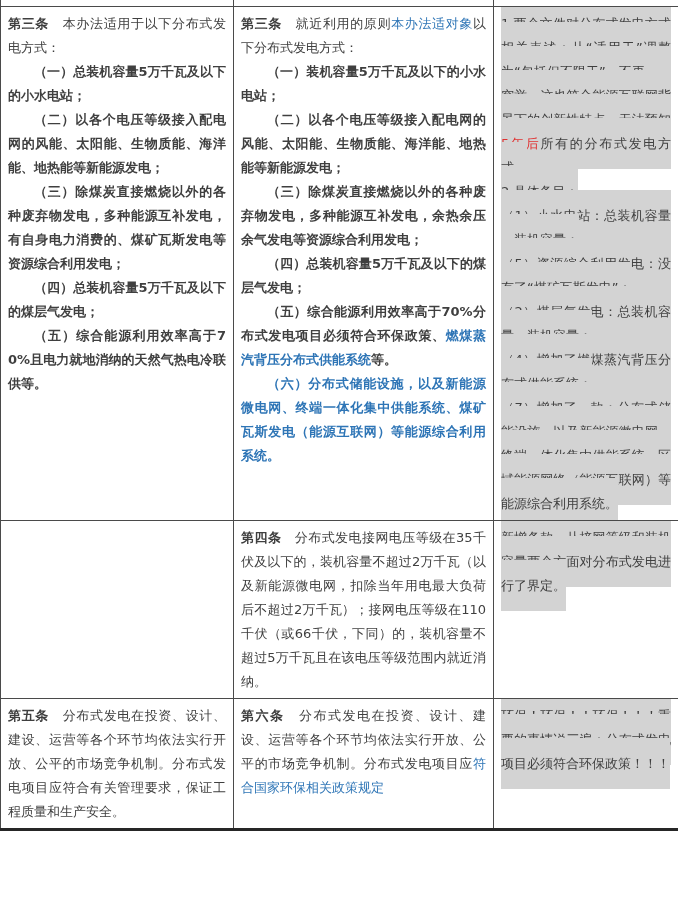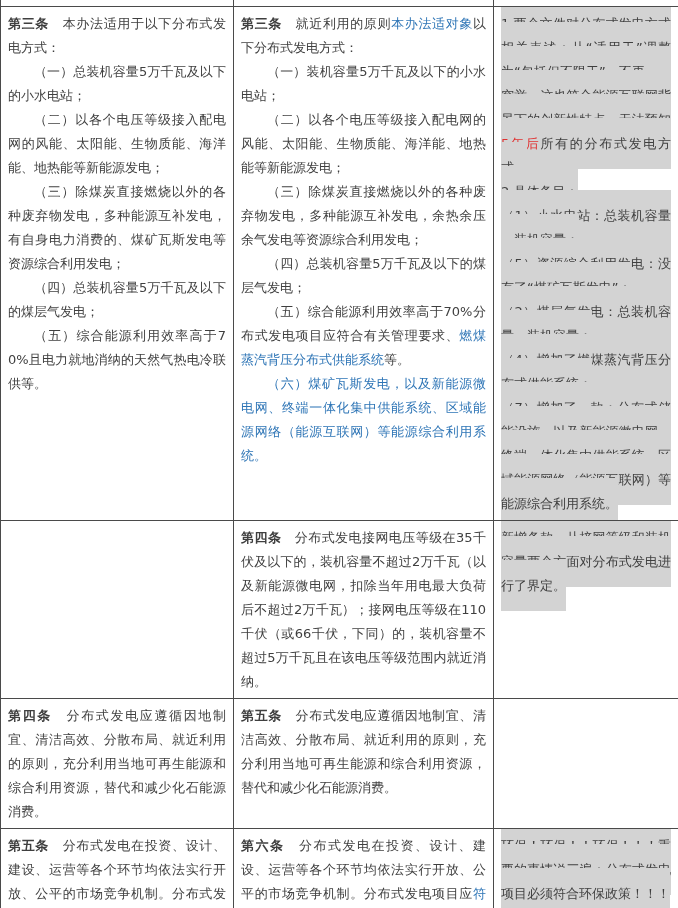--- a/index.html
+++ b/index.html
@@ -32,21 +32,21 @@
     border-top: none;
     height: 6px;
     padding: 0;
   }
   
   tr.r1 td { height: 511px; }
   tr.r2 td { height: 150px; }
   tr.r3 td { height: 117px; }
   tr.r4 td { height: 116px; }
   p.para { margin: 0; }
-  p.para.indent { text-indent: 2em; }
+  p.para.indent { text-indent: 2em; font-weight: bold; }
   .seg-bold { font-weight: bold; }
   .seg-link { color: var(--link, #2e75b6); }
   .seg-red  { color: var(--red, #e03131); }
   .seg-hl   { background: var(--hl, #d3d3d3); padding: 18px 0; }
 </style>
 </head>
 <body>
 
 <div class="doc">
   <table class="cmp">
@@ -70,51 +70,42 @@
             <p class="para indent"><span>（三）除煤炭直接燃烧以外的各种废弃物发电，多种能源互补发电，有自身电力消费的、煤矿瓦斯发电等资源综合利用发电；</span></p>
             <p class="para indent"><span>（四）总装机容量5万千瓦及以下的煤层气发电；</span></p>
             <p class="para indent"><span>（五）综合能源利用效率高于70%且电力就地消纳的天然气热电冷联供等。</span></p>
           </td>
           <td>
             <p class="para"><span class="seg-bold">第三条</span><span>　就近利用的原则</span><span class="seg-link">本办法适对象</span><span>以下分布式发电方式：</span></p>
             <p class="para indent"><span>（一）装机容量5万千瓦及以下的小水电站；</span></p>
             <p class="para indent"><span>（二）以各个电压等级接入配电网的风能、太阳能、生物质能、海洋能、地热能等新能源发电；</span></p>
             <p class="para indent"><span>（三）除煤炭直接燃烧以外的各种废弃物发电，多种能源互补发电，余热余压余气发电等资源综合利用发电；</span></p>
             <p class="para indent"><span>（四）总装机容量5万千瓦及以下的煤层气发电；</span></p>
-            <p class="para indent"><span>（五）综合能源利用效率高于70%分布式发电项目应符合有关管理要求、</span><span class="seg-link">燃煤蒸汽背压分布式供能系统</span><span>等。</span></p>
-            <p class="para indent"><span class="seg-link">（六）煤矿瓦斯发电，以及新能源微电网、终端一体化集中供能系统、区域能源网络（能源互联网）等能源综合利用系统。</span></p>
+            <p class="para indent"><span>（五）综合能源利用效率高于70%分布式发电项目必须符合环保政策、</span><span class="seg-link">燃煤蒸汽背压分布式供能系统</span><span>等。</span></p>
+            <p class="para indent"><span class="seg-link">（六）分布式储能设施，以及新能源微电网、终端一体化集中供能系统、煤矿瓦斯发电（能源互联网）等能源综合利用系统。</span></p>
           </td>
           <td>
             <p class="para"><span class="seg-hl">1.两个文件对分布式发电方式相关表述：从“适用于”调整为“包括但不限于”，不再一一穷举，这也符合能源互联网背景下的创新性特点，无法预知</span><span class="seg-hl seg-red">5年后</span><span class="seg-hl">所有的分布式发电方式。</span></p>
             <p class="para"><span class="seg-hl">2.具体条目：</span></p>
             <p class="para"><span class="seg-hl">（1）小水电站：总装机容量—装机容量；</span></p>
             <p class="para"><span class="seg-hl">（5）资源综合利用发电：没有了“煤矿瓦斯发电”；</span></p>
             <p class="para"><span class="seg-hl">（2）煤层气发电：总装机容量—装机容量；</span></p>
             <p class="para"><span class="seg-hl">（4）增加了燃煤蒸汽背压分布式供能系统；</span></p>
             <p class="para"><span class="seg-hl">（7）增加了一款：分布式储能设施，以及新能源微电网、终端一体化集中供能系统、区域能源网络（能源互联网）等能源综合利用系统。</span></p>
           </td>
         </tr>
         <tr class="r2">
           <td></td>
           <td>
             <p class="para"><span class="seg-bold">第四条</span><span>　分布式发电接网电压等级在35千伏及以下的，装机容量不超过2万千瓦（以及新能源微电网，扣除当年用电最大负荷后不超过2万千瓦）；接网电压等级在110千伏（或66千伏，下同）的，装机容量不超过5万千瓦且在该电压等级范围内就近消纳。</span></p>
           </td>
           <td>
             <p class="para"><span class="seg-hl">新增条款，从接网等级和装机容量两个方面对分布式发电进行了界定。</span></p>
           </td>
         </tr>
-        <tr class="r3">
-          <td>
-            <p class="para"><span class="seg-bold">第四条</span><span>　分布式发电应遵循因地制宜、清洁高效、分散布局、就近利用的原则，充分利用当地可再生能源和综合利用资源，替代和减少化石能源消费。</span></p>
-          </td>
-          <td>
-            <p class="para"><span class="seg-bold">第五条</span><span>　分布式发电应遵循因地制宜、清洁高效、分散布局、就近利用的原则，充分利用当地可再生能源和综合利用资源，替代和减少化石能源消费。</span></p>
-          </td>
-          <td></td>
-        </tr>
         <tr class="r4">
           <td>
             <p class="para"><span class="seg-bold">第五条</span><span>　分布式发电在投资、设计、建设、运营等各个环节均依法实行开放、公平的市场竞争机制。分布式发电项目应符合有关管理要求，保证工程质量和生产安全。</span></p>
           </td>
           <td>
             <p class="para"><span class="seg-bold">第六条</span><span>　分布式发电在投资、设计、建设、运营等各个环节均依法实行开放、公平的市场竞争机制。分布式发电项目应</span><span class="seg-link">符合国家环保相关政策规定</span></p>
           </td>
           <td>
             <p class="para"><span class="seg-hl">环保！环保！！环保！！！重要的事情说三遍：分布式发电项目必须符合环保政策！！！</span></p>
           </td>

